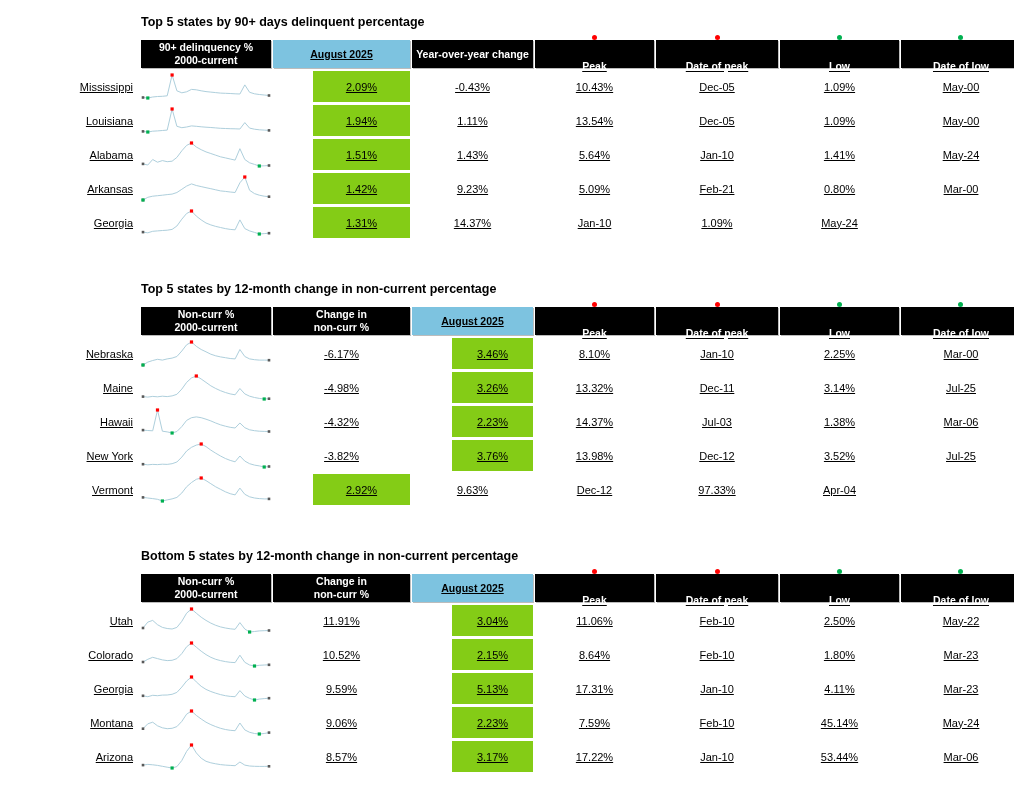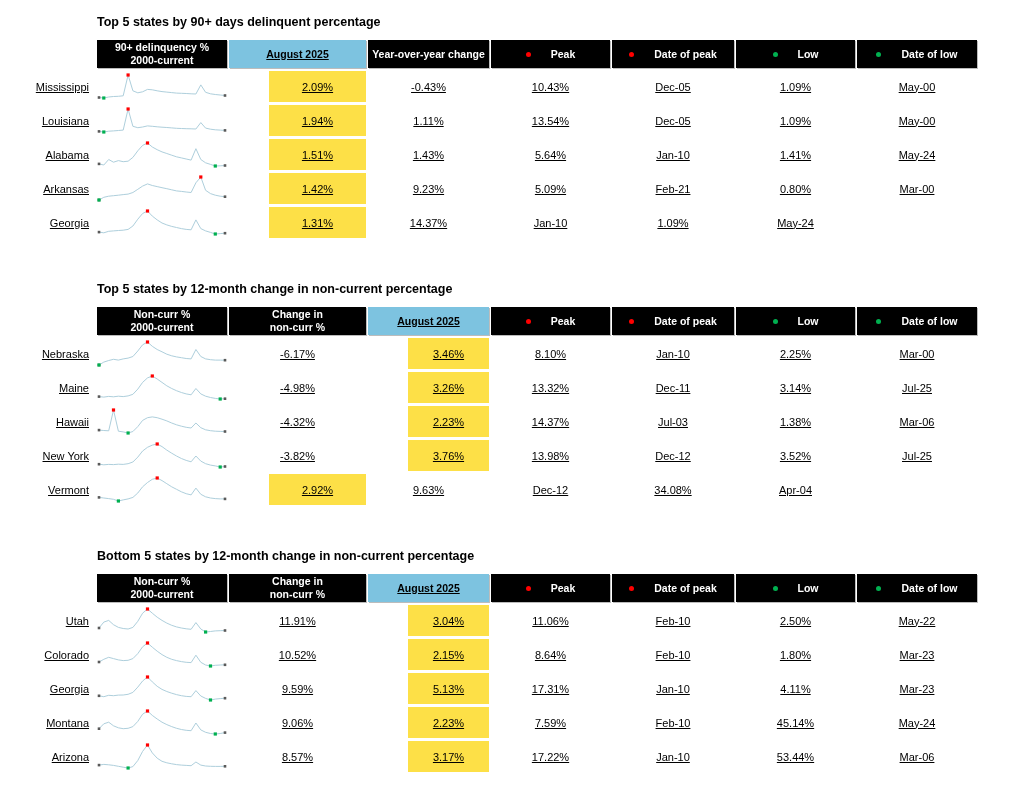--- a/index.html
+++ b/index.html
@@ -3,21 +3,21 @@
 <meta charset="utf-8">
 <style>
   html,body { margin:0; padding:0; }
   body {
     width:1014px; height:796px;
     background:#FFFFFF;
     font-family:"Liberation Sans", sans-serif;
     color:#000000;
     overflow:hidden;
   }
-  .page { width:1014px; height:796px; padding-top:15px; box-sizing:border-box; }
+  .page { width:1014px; height:796px; padding-top:15px; box-sizing:border-box;padding-left:44px; }
   .section { margin-bottom:44px; }
   .table-title {
     margin:0 0 11px 97px;
     font-size:12.5px; font-weight:bold; color:#000;
   }
   .tgrid {
     display:grid;
     grid-template-columns:95px 130px 137px 121px 119px 122px 119px 120px;
     column-gap:2px; row-gap:3px;
     align-items:stretch;
@@ -28,33 +28,33 @@
     height:28px;
     display:flex; align-items:center; justify-content:center;
     text-align:center;
     font-size:10.5px; font-weight:bold; line-height:1.2;
     box-shadow:1px 1px 0 rgba(160,160,160,0.7);
     white-space:nowrap;
   }
   .hblack { background:#000000; color:#FFFFFF; }
   .hblue  { background:#7DC3E0; color:#000000; }
   .hlines span { display:block; }
-  .hflex { display:flex; align-items:center; gap:20px; }
+  .hflex { display:flex; align-items:center; gap:20px;flex-direction:column; }
   .hdot { width:5px; height:5px; border-radius:50%; display:inline-block; flex:0 0 auto; }
   .rlabel {
     font-size:11px;
     display:flex; align-items:center; justify-content:flex-end;
     padding-right:6px; height:31px;
   }
   .sparkcell { height:31px; display:flex; align-items:center; }
   .vcell {
     height:31px; font-size:11px;
     display:flex; align-items:center; justify-content:center;
   }
-  .shaded { background:#fde047;margin-left:40px; }
+  .shaded { background:#84cc16;margin-left:40px; }
 </style>
 </head>
 <body>
 
 <div class="page">
 
   <div class="section">
     <div class="table-title">Top 5 states by 90+ days delinquent percentage</div>
     <div class="tgrid">
         <div class="corner"></div>
@@ -289,21 +289,21 @@
             <polyline points="2.0,23.4 6.8,24.0 11.7,24.6 16.5,25.3 21.4,27.0 26.2,25.9 31.1,24.9 35.9,23.4 40.8,19.0 45.6,12.8 50.5,8.5 55.3,5.3 60.2,4.0 65.0,6.6 69.8,9.7 74.7,12.8 79.5,15.3 84.4,17.8 89.2,19.7 94.1,20.9 98.9,14.1 103.8,20.3 108.6,22.8 113.5,24.0 118.3,24.6 123.2,24.9 128.0,24.9" fill="none" stroke="#AECFDC" stroke-width="1"></polyline>
             <rect x="0.7" y="22.1" width="2.6" height="2.6" fill="#595959"></rect>
             <rect x="126.7" y="23.6" width="2.6" height="2.6" fill="#595959"></rect>
             <rect x="58.6" y="2.4" width="3.2" height="3.2" fill="#FF0000"></rect>
             <rect x="19.8" y="25.4" width="3.2" height="3.2" fill="#00B050"></rect>
           </svg>
         </div>
         <div class="vcell shaded">2.92%</div>
         <div class="vcell">9.63%</div>
         <div class="vcell">Dec-12</div>
-        <div class="vcell">34.08%</div>
+        <div class="vcell">97.33%</div>
         <div class="vcell">Apr-04</div>
       </div>
   </div>
 
   <div class="section">
     <div class="table-title">Bottom 5 states by 12-month change in non-current percentage</div>
     <div class="tgrid">
         <div class="corner"></div>
         <div class="hcell hblack">
           <span class="hlines">

